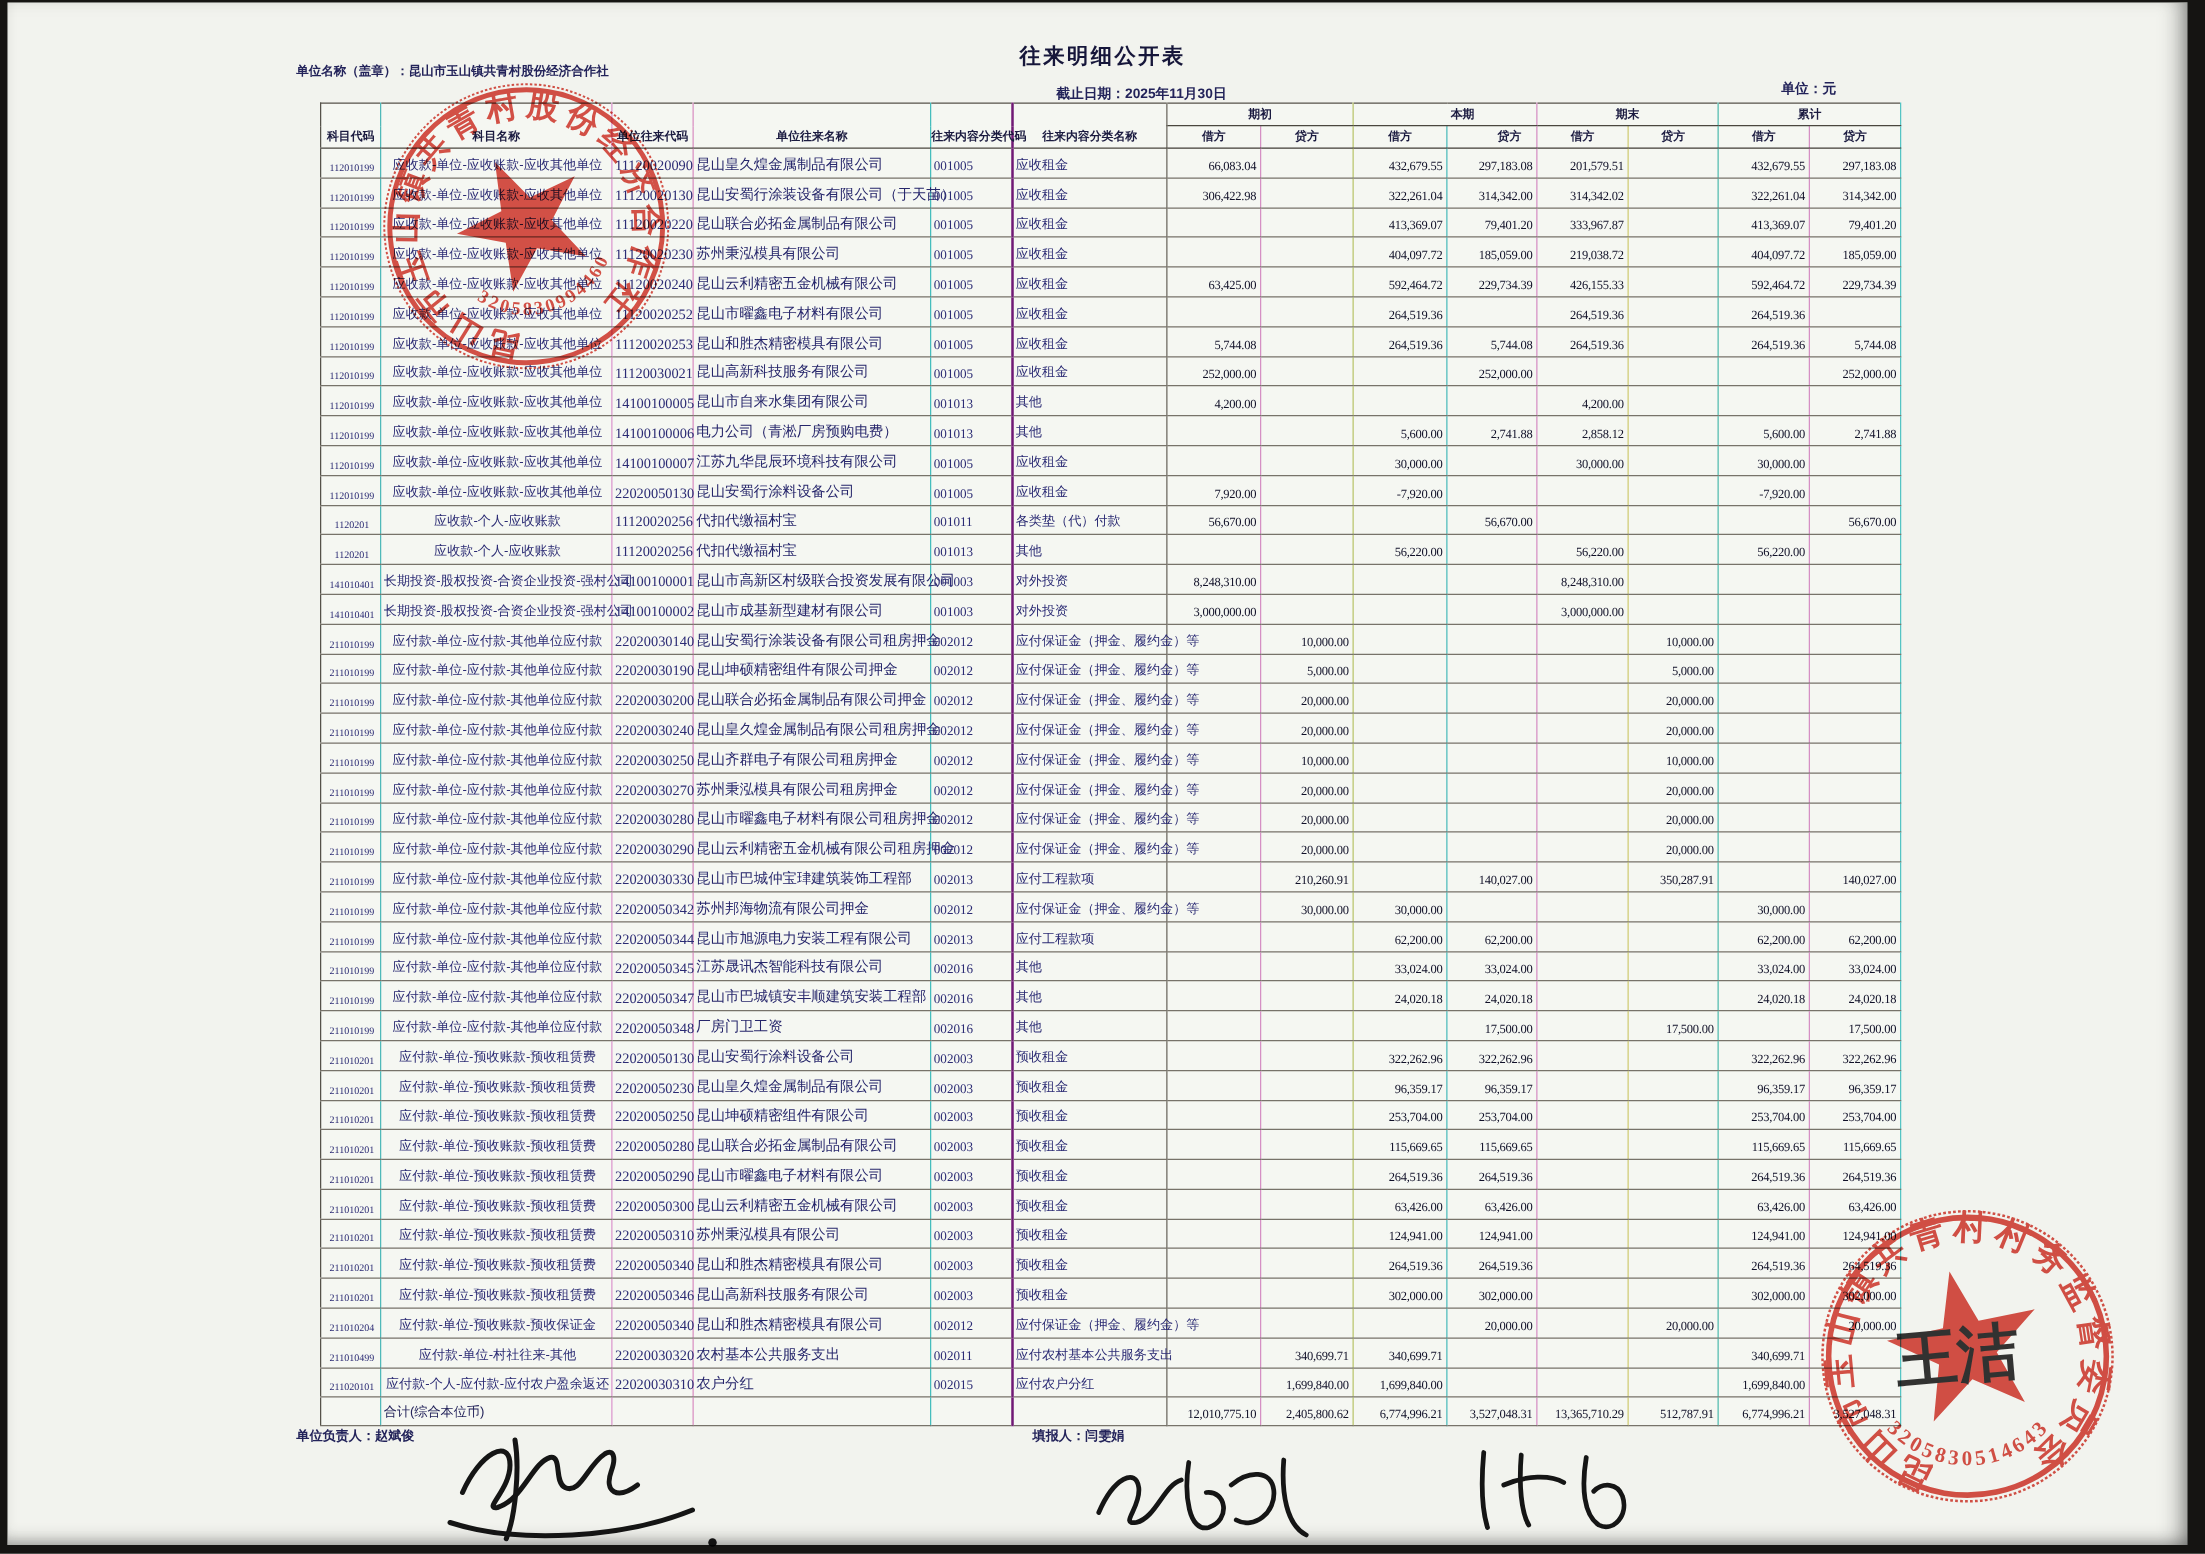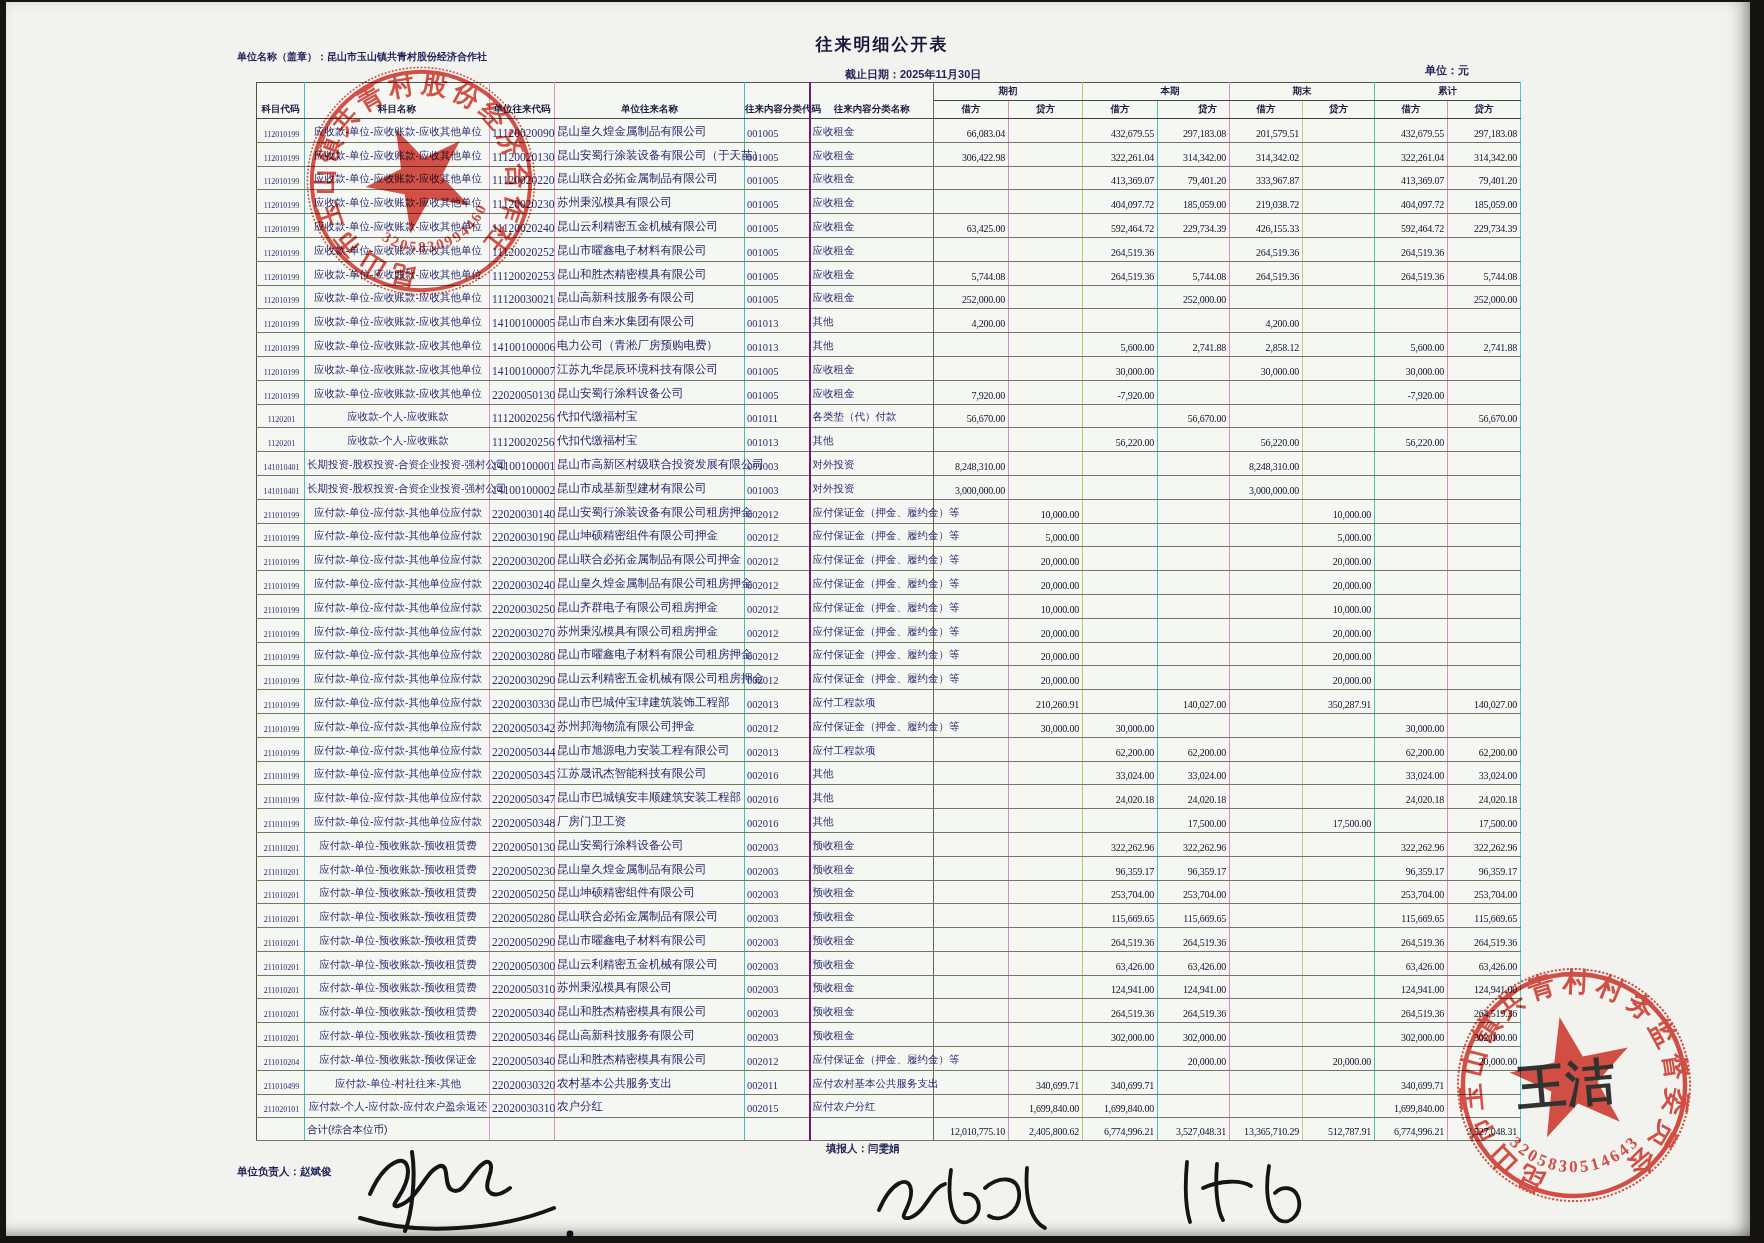--- a/index.html
+++ b/index.html
@@ -790,21 +790,21 @@
           <td class="num b9">3,527,048.31</td>
           <td class="num b10">13,365,710.29</td>
           <td class="num b11">512,787.91</td>
           <td class="num b12">6,774,996.21</td>
           <td class="num b13">3,527,048.31</td>
         </tr>
       </tbody>
 </table>
 </div>
 
-<div class="footline" style="left:237px;margin-top:23px;">
+<div class="footline" style="left:237px;">
   <span>单位负责人：</span><span>赵斌俊</span>
 </div>
 <div class="footline" style="left:826px;">
   <span>填报人：</span><span>闫雯娟</span>
 </div>
 
 <svg class="stamp" style="left:303px;top:63px;" width="236" height="236" viewBox="0 0 240 240">
   <g transform="rotate(-26 120 120)" fill="none" stroke="#d63a2f">
     <circle cx="120" cy="120" r="111" stroke-width="4"></circle>
     <circle cx="120" cy="120" r="115.5" stroke-width="1.6" stroke-dasharray="2 1.7"></circle>

